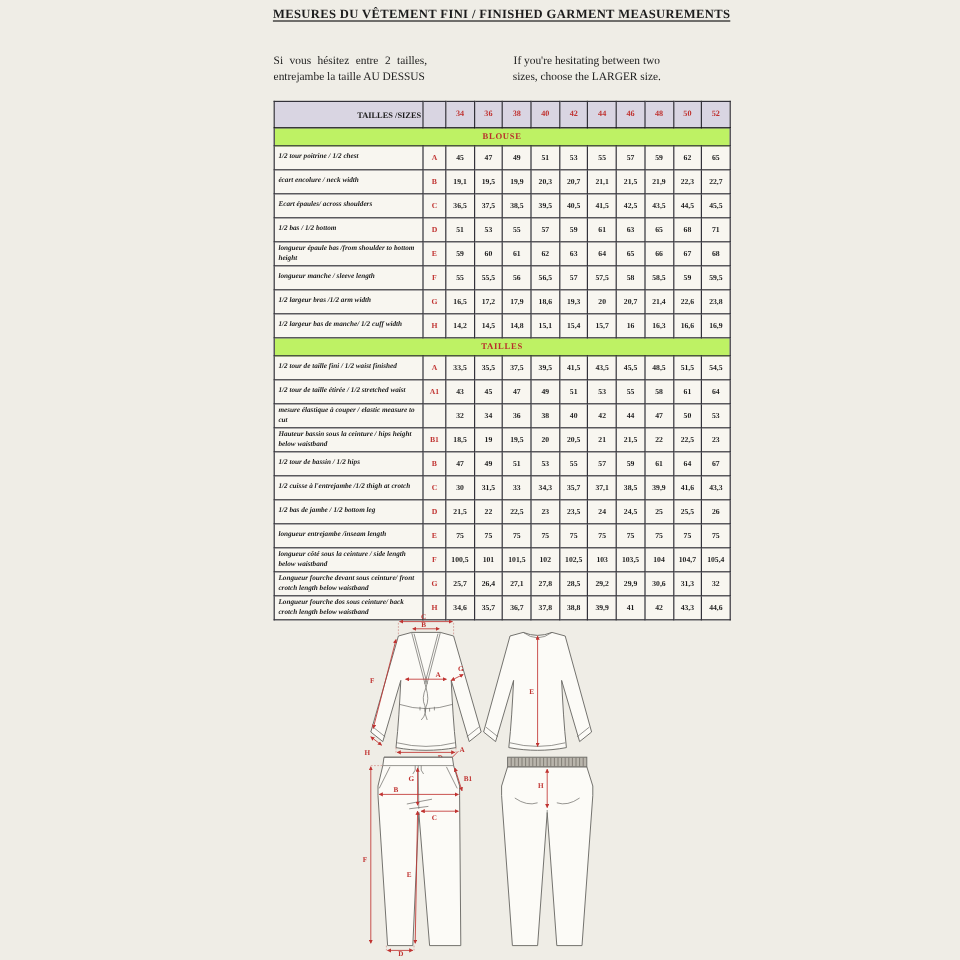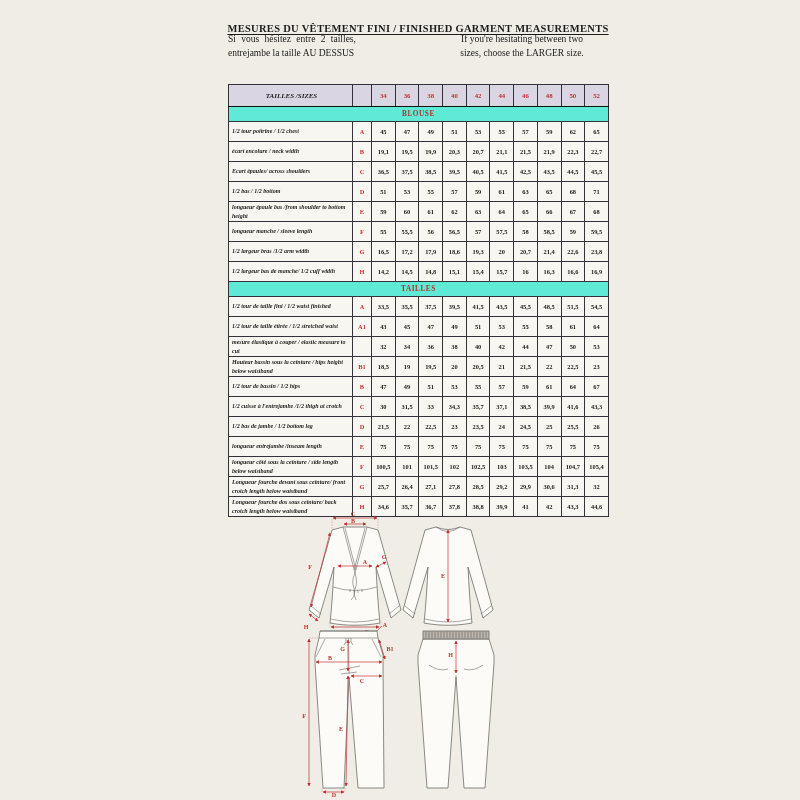--- a/index.html
+++ b/index.html
@@ -2,48 +2,48 @@
 <html><head>
 <meta charset="utf-8">
 <style>
   html,body{margin:0;padding:0;}
   .canvas{
     position:relative; width:800px; height:800px;
     background:#efede6; overflow:hidden;
     font-family:"Liberation Serif","DejaVu Serif",serif; color:#1c1c1c;
   }
   .doc-title{
-    position:absolute; top:23px; left:210px; width:416px;
+    position:absolute; top:7px; left:210px; width:416px;
     text-align:center; font-size:10.5px; font-weight:bold; letter-spacing:.3px;
     text-decoration:underline; text-underline-offset:2px;
   }
   .notes{
-    position:absolute; top:32px; left:228px; width:380px;
-    display:flex; justify-content:space-between;
+    position:absolute; top:44px; left:228px; width:380px;
+    display:flex; 
   }
   .note{ font-size:9.5px; line-height:1.5; }
   .note-fr{ width:175px; text-align:left; }
   .note-fr .l1{ word-spacing:3px; }
   .note-en{ width:172px; text-align:center; }
   table.meas{
     position:absolute; top:84px; left:228px; width:380px;
     border-collapse:collapse; table-layout:fixed;
     border:1.6px solid #111; background:#f8f6f0;
   }
   table.meas th, table.meas td{ border:0.8px solid #33323a; }
   col.c-label{ width:124px; } col.c-letter{ width:19px; } col.c-size{ width:23.7px; }
   tr.size-header-row th{
     background:#d9d5e2; height:19px; border-bottom:1.7px solid #111;
   }
   th.tailles{
-    font-size:7px; font-style:italic; font-weight:bold; text-align:center; padding-left:3px;
+    font-size:7px; font-weight:bold; text-align:right; padding-left:3px;
   }
   th.size-h{ font-size:6.8px; font-weight:bold; color:#c03331; text-align:center; }
   td.section-title{
-    background:#5eead4; color:#b92f2c; font-weight:bold; font-size:7.2px;
+    background:#bef264; color:#b92f2c; font-weight:bold; font-size:7.2px;
     text-align:center; letter-spacing:.6px; height:12px;
     border-top:1.2px solid #111; border-bottom:1.4px solid #111;
   }
   td.lbl{
     font-size:6px; font-style:italic; font-weight:bold;
     text-align:left; padding:1px 2px 1px 3px; line-height:1.35;
   }
   td.ltr{ font-size:6.4px; font-weight:bold; color:#c03331; text-align:center; }
   td.val{ font-size:6.4px; font-weight:bold; text-align:center; height:17px; padding:1px 0; }
   .flats{ position:absolute; left:296px; top:505px; }

